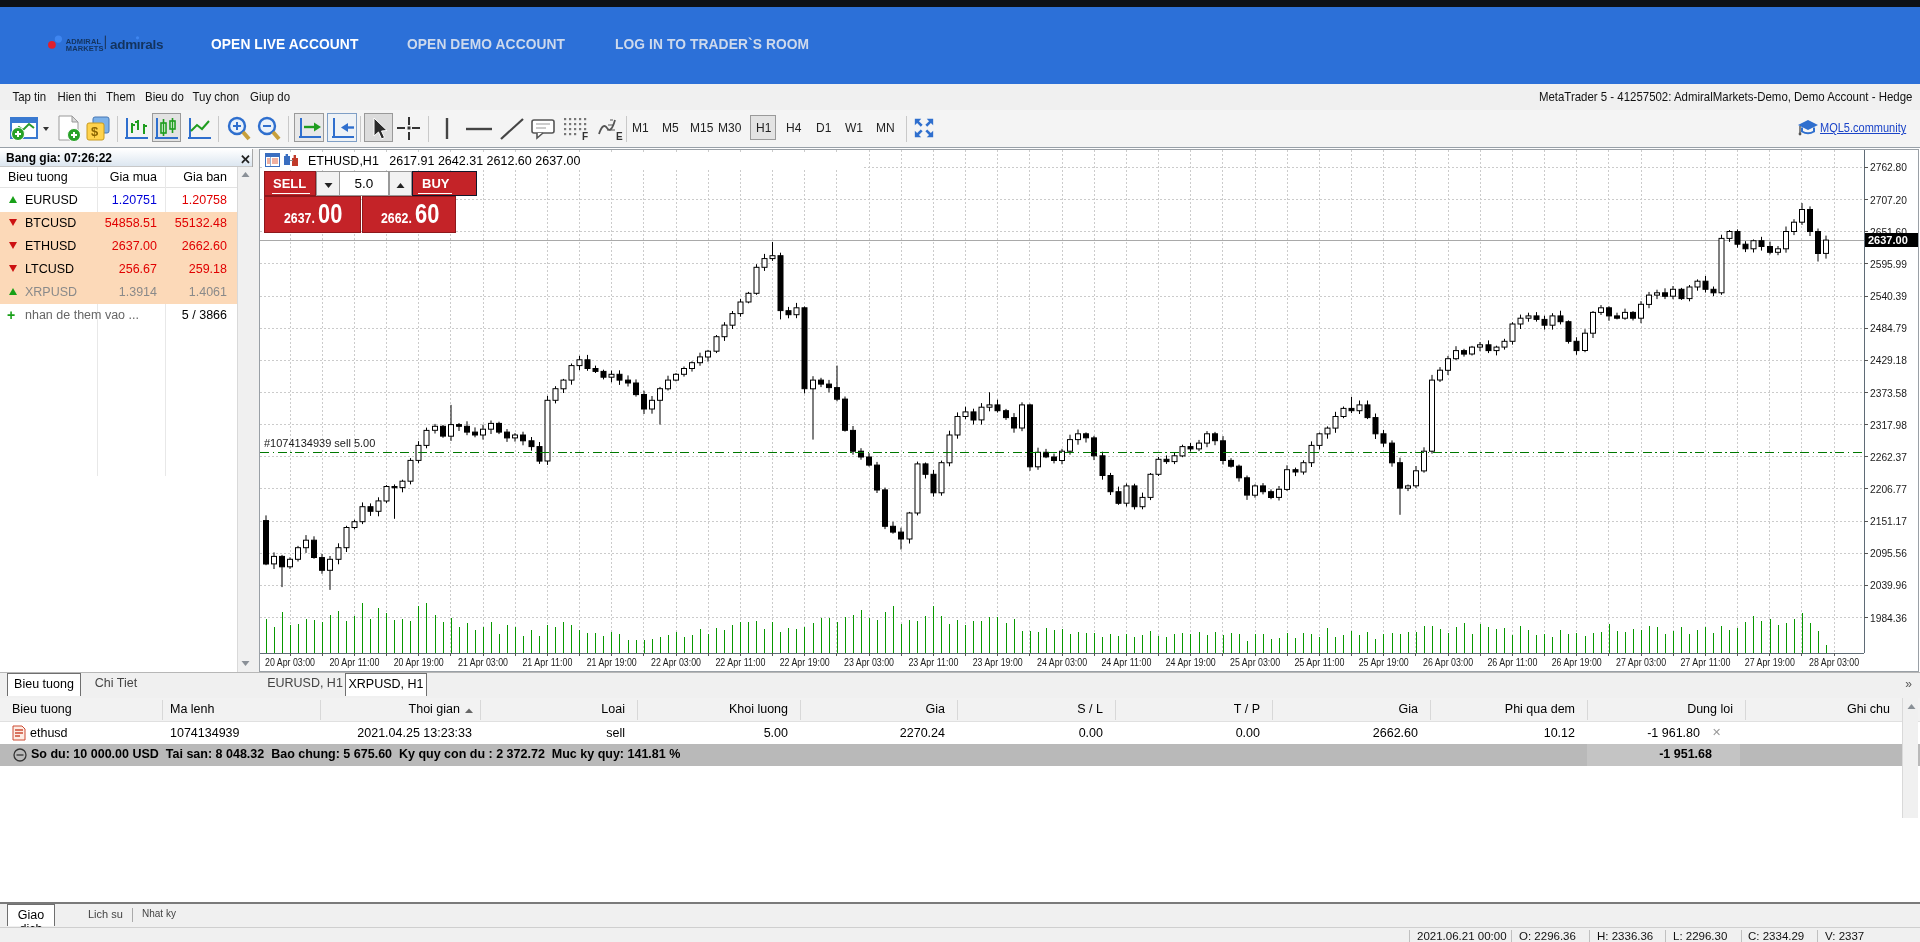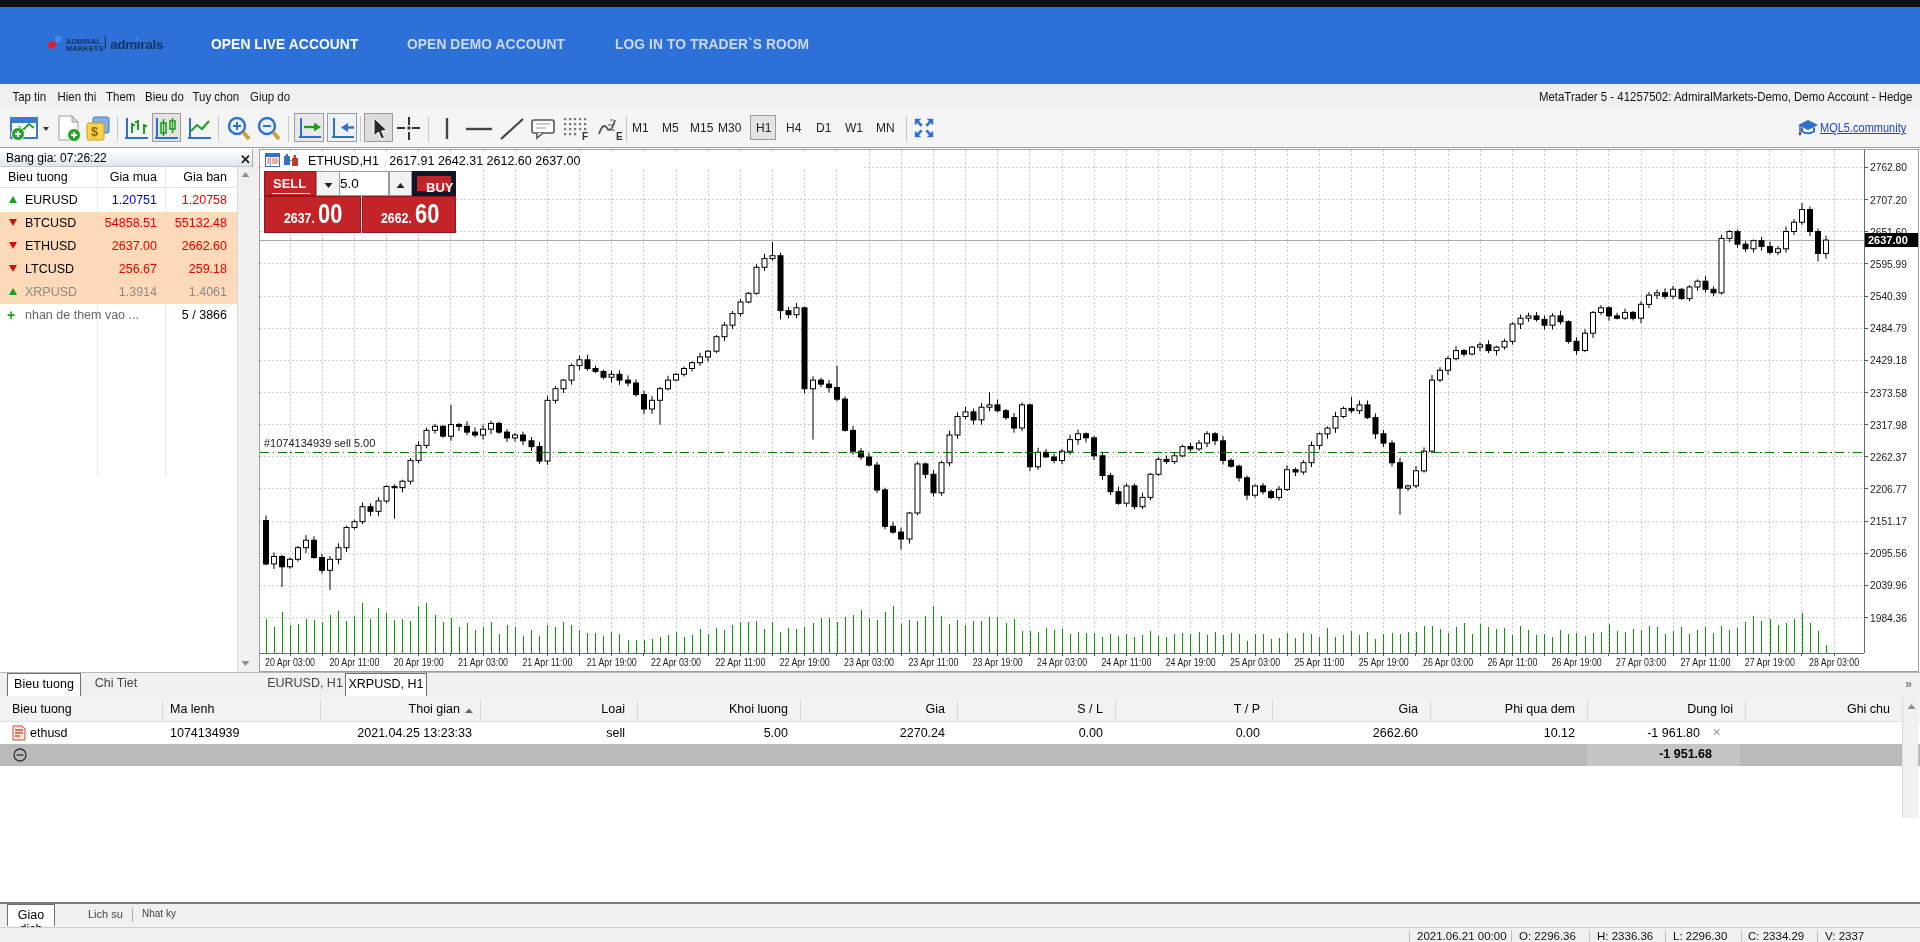--- a/index.html
+++ b/index.html
@@ -6,21 +6,21 @@
 #banner{position:absolute;left:0;top:0;width:1920px;height:84px;background:#2c70d8}
 #topstrip{position:absolute;left:0;top:0;width:1920px;height:7px;background:#0d1117}
 .bnav{position:absolute;top:35px;font-weight:bold;font-size:15.5px;letter-spacing:.1px;color:#fff;transform:scaleX(.89);transform-origin:left center}
 #menubar{position:absolute;left:0;top:84px;width:1920px;height:26px;background:#f0f0f0;font-size:13px;color:#111}
 .mi{position:absolute;top:5px}
 #toolbar{position:absolute;left:0;top:110px;width:1920px;height:38px;background:#f4f4f4;border-bottom:1px solid #98a0a8}
 .tsep{position:absolute;top:6px;width:1px;height:26px;background:#c9c9c9}
 .tf{position:absolute;top:11px;font-size:12px;color:#222}
 .press{position:absolute;background:#e3e3e3;border:1px solid #9a9a9a}
 #mw{position:absolute;left:0;top:149px;width:253px;height:523px;background:#fff;border-right:1px solid #a8a8a8}
-#mwhead{position:absolute;left:0;top:0;width:252px;height:18px;background:linear-gradient(#ffffff,#dce6f0);border-bottom:1px solid #c8c8c8;font-size:12px;font-weight:normal;padding:2px 0 0 6px}
+#mwhead{position:absolute;left:0;top:0;width:252px;height:18px;background:linear-gradient(#ffffff,#dce6f0);border-bottom:1px solid #c8c8c8;font-size:12px;font-weight:bold;padding:2px 0 0 6px}
 .mwrow{position:absolute;left:0;width:237px;height:23px;font-size:12.5px}
 .mwsym{position:absolute;left:25px;top:4px}
 .mwb{position:absolute;right:80px;top:4px;text-align:right}
 .mwa{position:absolute;right:10px;top:4px;text-align:left}
 .peach{background:#fcd9b8}
 .arr{position:absolute;left:9px;top:7px;width:0;height:0;border-left:4.5px solid transparent;border-right:4.5px solid transparent}
 .up{border-bottom:7.5px solid #18a018}
 .dn{border-top:7.5px solid #cc1111}
 #mwsb{position:absolute;left:237px;top:18px;width:16px;height:505px;background:#f0f0f0;border-left:1px solid #d9d9d9}
 #chartw{position:absolute;left:259px;top:149px;width:1660px;height:523px;border:1px solid #9aa0a6;background:#fff}
@@ -1064,28 +1064,28 @@
  <div class="abs redb" style="left:0;top:0;width:52px;height:25px;border:1px solid #8e181c">
    <div class="abs" style="left:8px;top:4px;font-size:13px;font-weight:bold">SELL</div>
    <div class="abs" style="left:7px;top:21px;width:38px;height:1px;background:#fff"></div>
  </div>
  <div class="abs" style="left:52px;top:0;width:24px;height:25px;background:#f2f2f2;border:1px solid #9a9a9a">
    <svg class="abs" style="left:6px;top:9px" width="11" height="8">
         <path d="M1.5 2 L5.5 7 L9.5 2 Z" fill="#222"></path>
       </svg>
  </div>
  <div class="abs" style="left:76px;top:0;width:49px;height:25px;background:#fff;border:1px solid #9a9a9a;border-left:none">
-   <div class="abs" style="left:0;top:4px;width:100%;font-size:13.5px">5.0</div>
+   <div class="abs" style="left:0;top:4px;width:100%;text-align:center;font-size:13.5px">5.0</div>
  </div>
  <div class="abs" style="left:125px;top:0;width:23px;height:25px;background:#f2f2f2;border:1px solid #9a9a9a">
    <svg class="abs" style="left:5px;top:9px" width="11" height="8">
         <path d="M1.5 7 L5.5 2 L9.5 7 Z" fill="#222"></path>
       </svg>
  </div>
- <div class="abs redb" style="left:148px;top:0;width:44px;height:25px;border:5px solid #0f172a">
+ <div class="abs redb" style="left:148px;top:0;width:65px;height:25px;border:1px solid #0f172a">
    <div class="abs" style="left:9px;top:4px;font-size:13px;font-weight:bold">BUY</div>
    <div class="abs" style="left:5px;top:21px;width:34px;height:1px;background:#fff"></div>
  </div>
  <div class="abs redb" style="left:0;top:25px;width:97px;height:37px;border:1px solid #8e181c">
    <span class="abs" style="left:19px;top:13px;font-size:14px;font-weight:bold;transform:scaleX(.88);transform-origin:left">2637.</span>
    <span class="abs" style="left:53px;top:1px;font-size:28px;font-weight:bold;transform:scaleX(.78);transform-origin:left">00</span>
  </div>
  <div class="abs redb" style="left:98px;top:25px;width:94px;height:37px;border:1px solid #8e181c">
    <span class="abs" style="left:18px;top:13px;font-size:14px;font-weight:bold;transform:scaleX(.88);transform-origin:left">2662.</span>
    <span class="abs" style="left:52px;top:1px;font-size:28px;font-weight:bold;transform:scaleX(.78);transform-origin:left">60</span>
@@ -1151,20 +1151,21 @@
 <span class="vc" style="right:660px">0.00</span>
 <span class="vc" style="right:502px">2662.60</span>
 <span class="vc" style="right:345px">10.12</span>
 <span class="vc" style="right:220px">-1 961.80</span>
 <span class="vc" style="left:1712px;color:#999;font-size:11px">✕</span>
 <div id="sumrow">
      <svg class="abs" style="left:13px;top:4px" width="14" height="14">
         <circle cx="7" cy="7" r="6" fill="none" stroke="#333" stroke-width="1.3"></circle>
         <line x1="3.5" y1="7" x2="10.5" y2="7" stroke="#333" stroke-width="1.3"></line>
       </svg>
+     <span class="abs" style="left:31px;top:3px">So du: 10 000.00 USD&nbsp; Tai san: 8 048.32&nbsp; Bao chung: 5 675.60&nbsp; Ky quy con du : 2 372.72&nbsp; Muc ky quy: 141.81 %</span>
      <div class="abs" style="left:1587px;top:0;width:153px;height:22px;background:#c4c4c4"></div>
      <span class="abs" style="right:208px;top:3px">-1 951.68</span>
     </div>
 <div class="abs" style="left:1902px;top:0px;width:16px;height:120px;background:#f0f0f0;border-left:1px solid #d9d9d9">
       <svg class="abs" style="left:3px;top:4px" width="11" height="10">
         <path d="M1.5 7 L5.5 2 L9.5 7 Z" fill="#8a9097"></path>
       </svg>
     </div>
 </div>
 

